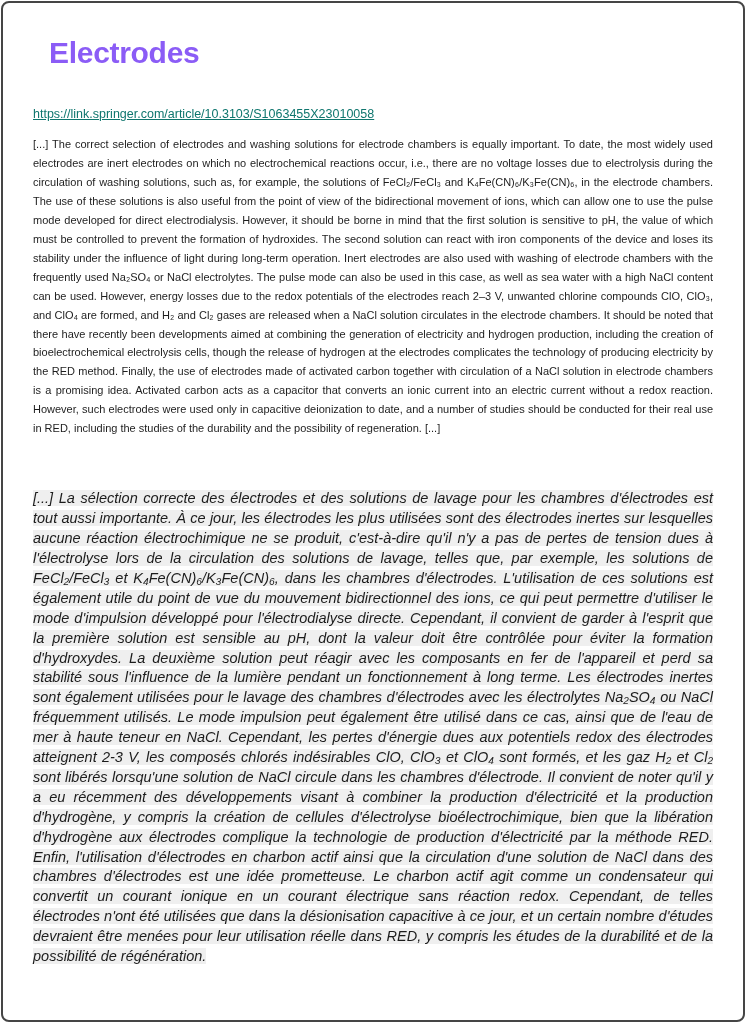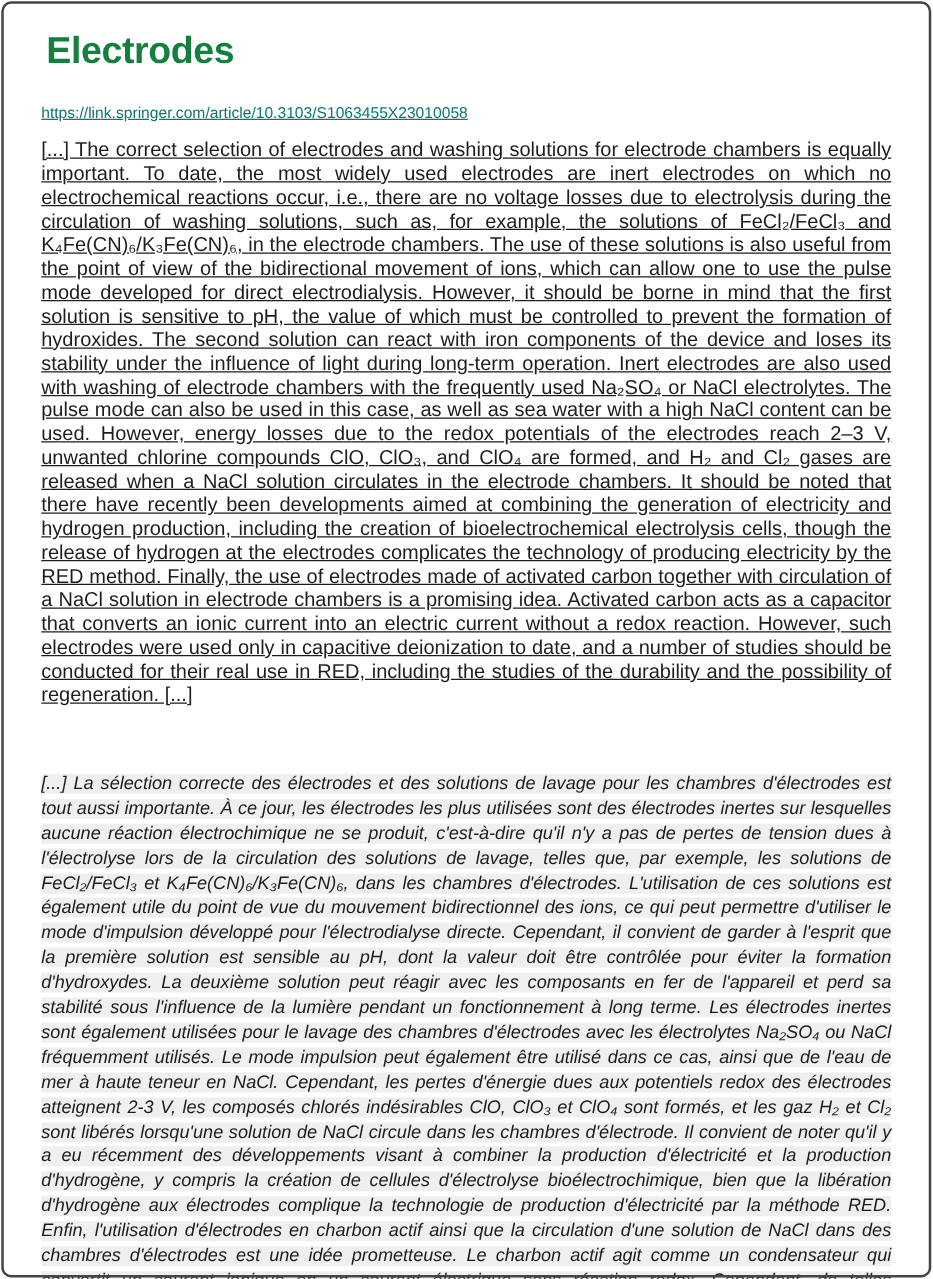--- a/index.html
+++ b/index.html
@@ -15,26 +15,26 @@
     position: absolute;
     inset: 1px;
     border: 2px solid #454545;
     border-radius: 8px;
     pointer-events: none;
   }
   .page {
     padding: 0 33px;
   }
   .doc-title {
-    margin: 4px;
+    margin: 16px;
     padding-top: 20px;
     font-size: 30px;
     line-height: 34px;
     font-weight: bold;
-    color: #15803d;
+    color: #8b5cf6;
     letter-spacing: -0.3px;
   }
   .article-link {
     display: inline-block;
     margin-top: 21px;
     font-size: 12.5px;
     line-height: 15px;
     color: #0f766e;
     text-decoration: underline;
     cursor: pointer;
@@ -43,25 +43,24 @@
     margin: 4px 0 0 0;
     font-size: 14.5px;
     line-height: 18px;
     color: #1a1a1a;
   }
   .citation .author { font-weight: bold; }
   .citation .sep { padding-right: 5px; }
   .citation .work-title { font-style: italic; }
   .excerpt-en {
     margin: 13px 0 0 0;
-    font-size: 16px;
+    font-size: 11px;
     line-height: 18.95px;
     color: #1d1d1d;
     text-align: justify;
-    text-decoration: underline;
   }
   .excerpt-fr {
     margin: 51px 0 0 0;
     font-size: 14.5px;
     line-height: 19.9px;
     color: #1c1c1c;
     font-style: italic;
     text-align: justify;
   }
   .excerpt-fr .hl {

